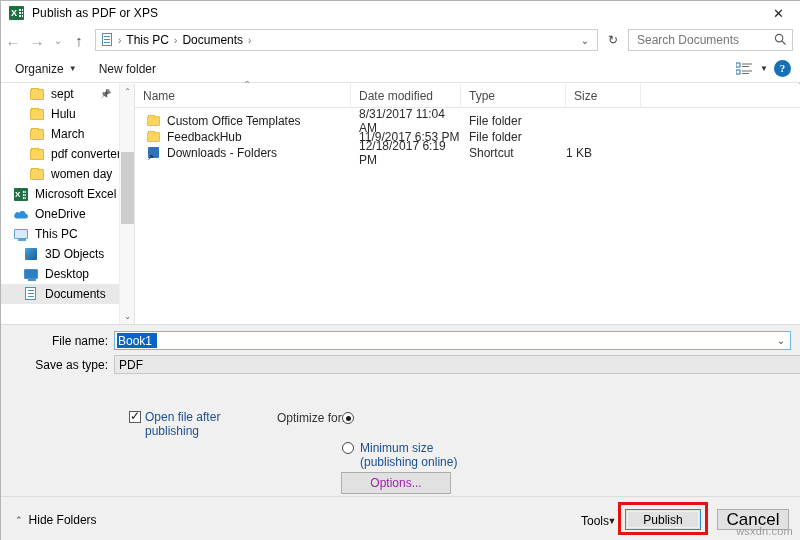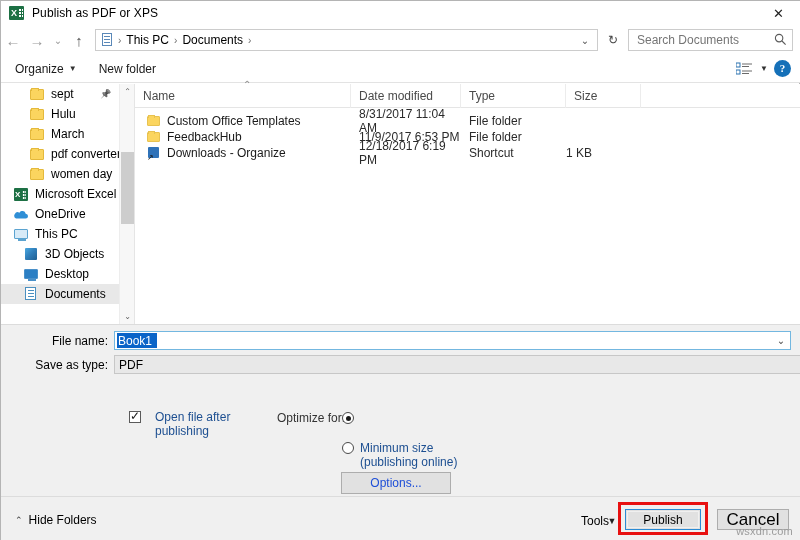--- a/index.html
+++ b/index.html
@@ -271,21 +271,21 @@
     font-size: 10px; color: #4a4a4a;
   }
   #savetype-wrap {
     position: absolute; left: 113px; top: 354px; width: 772px; height: 19px;
     border: 1px solid #c7c7c7; background: #e8e8e8; display: flex; align-items: center;
   }
   #savetype-value { font-size: 12px; color: #000; margin-left: 4px; }
 
   
   #openfile-check {
-    position: absolute; left: 128px; top: 409px; display: flex; gap: 14px;
+    position: absolute; left: 128px; top: 409px; display: flex; gap: 4px;
     width: 120px;
   }
   .checkbox {
     width: 12px; height: 12px; border: 1px solid #5a5a5a; background: #fff;
     position: relative; flex: none; margin-top: 1px;
   }
   .checkbox.checked:after {
     content: "✓"; position: absolute; left: 0px; top: -3px;
     font-size: 12px; color: #1a1a1a; line-height: 14px;
   }
@@ -296,21 +296,21 @@
     width: 12px; height: 12px; border: 1px solid #4a4a4a; border-radius: 50%;
     background: #fff; position: relative; flex: none; margin-top: 1px;
   }
   .radio.selected:after {
     content: ""; position: absolute; left: 2.5px; top: 2.5px;
     width: 5px; height: 5px; border-radius: 50%; background: #1a1a1a;
   }
   #options-button {
     position: absolute; left: 340px; top: 471px; width: 110px; height: 22px;
     background: #e1e1e1; border: 1px solid #adadad;
-    font-size: 12px; color: #1d4ed8; display: flex;
+    font-size: 12px; color: #a21caf; display: flex;
     align-items: center; justify-content: center;
   }
 
   
   #footer {
     position: absolute; left: 0; top: 495px; width: 800px; height: 44px;
     background: #f0f0f0; border-top: 1px solid #dcdcdc;
   }
   #hide-folders {
     position: absolute; left: 14px; top: 512px; font-size: 12px; color: #000;
@@ -523,21 +523,21 @@
             </div>
             <div class="fr-cell" style="width: 110px; text-align: left; padding-left: 8px; padding-right: 0px;">11/9/2017 6:53 PM</div>
             <div class="fr-cell" style="width: 105px; text-align: left; padding-left: 8px; padding-right: 0px;">File folder</div>
             <div class="fr-cell" style="width: 75px; text-align: right; padding-left: 0px; padding-right: 14px;"></div>
           </div>
           <div class="file-row">
             <div class="fr-name" style="width: 216px;">
               <span class="fr-ico">
                 <span class="fr-short"></span>
               </span>
-              <span>Downloads - Organize</span>
+              <span>Downloads - Folders</span>
             </div>
             <div class="fr-cell" style="width: 110px; text-align: left; padding-left: 8px; padding-right: 0px;">12/18/2017 6:19 PM</div>
             <div class="fr-cell" style="width: 105px; text-align: left; padding-left: 8px; padding-right: 0px;">Shortcut</div>
             <div class="fr-cell" style="width: 75px; text-align: left; padding-left: 0px; padding-right: 14px;">1 KB</div>
           </div>
         </div>
     </div>
   </div>
 
   <div id="form-area"></div>

